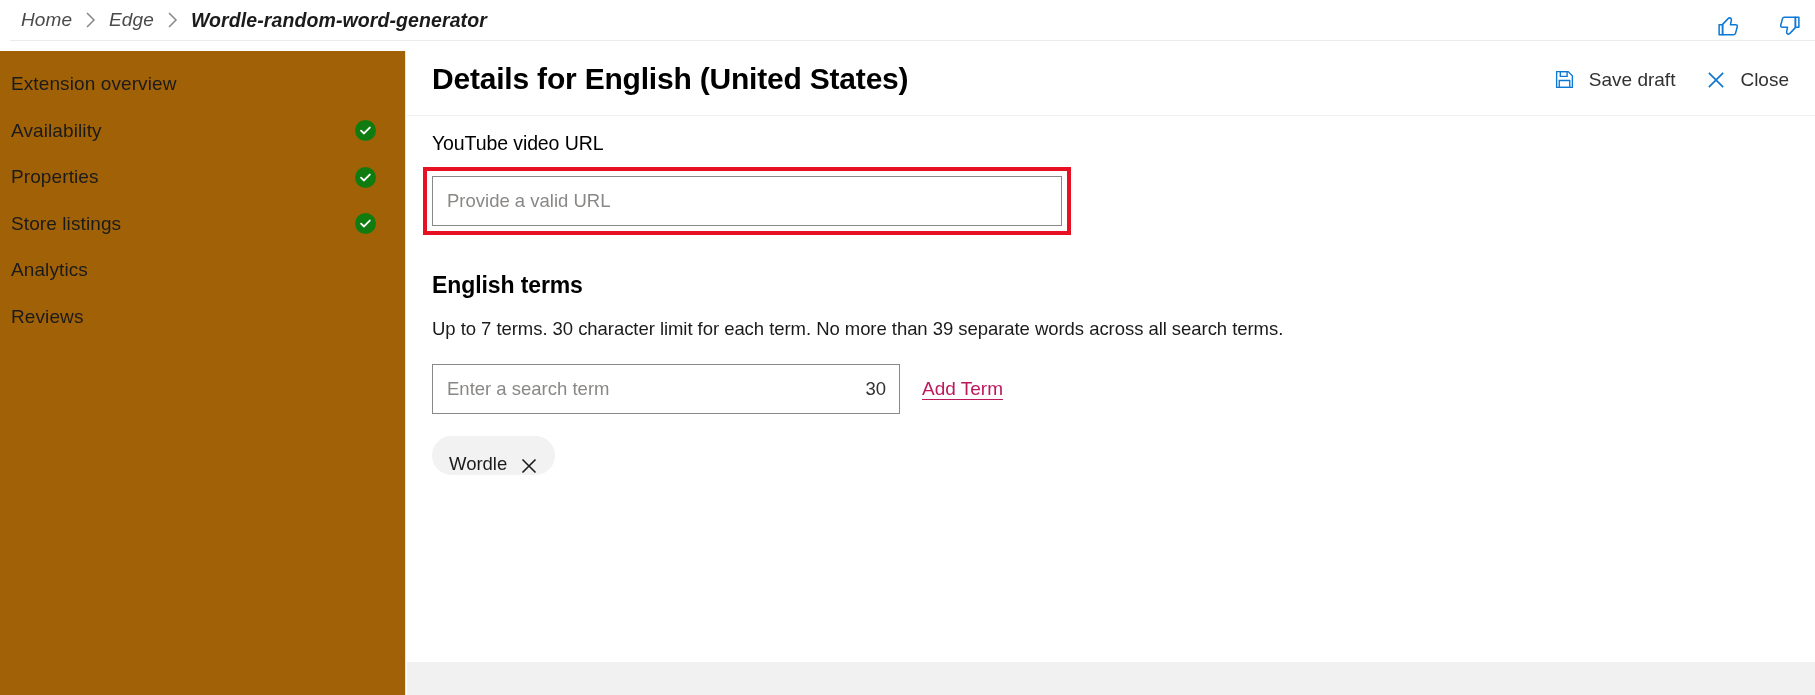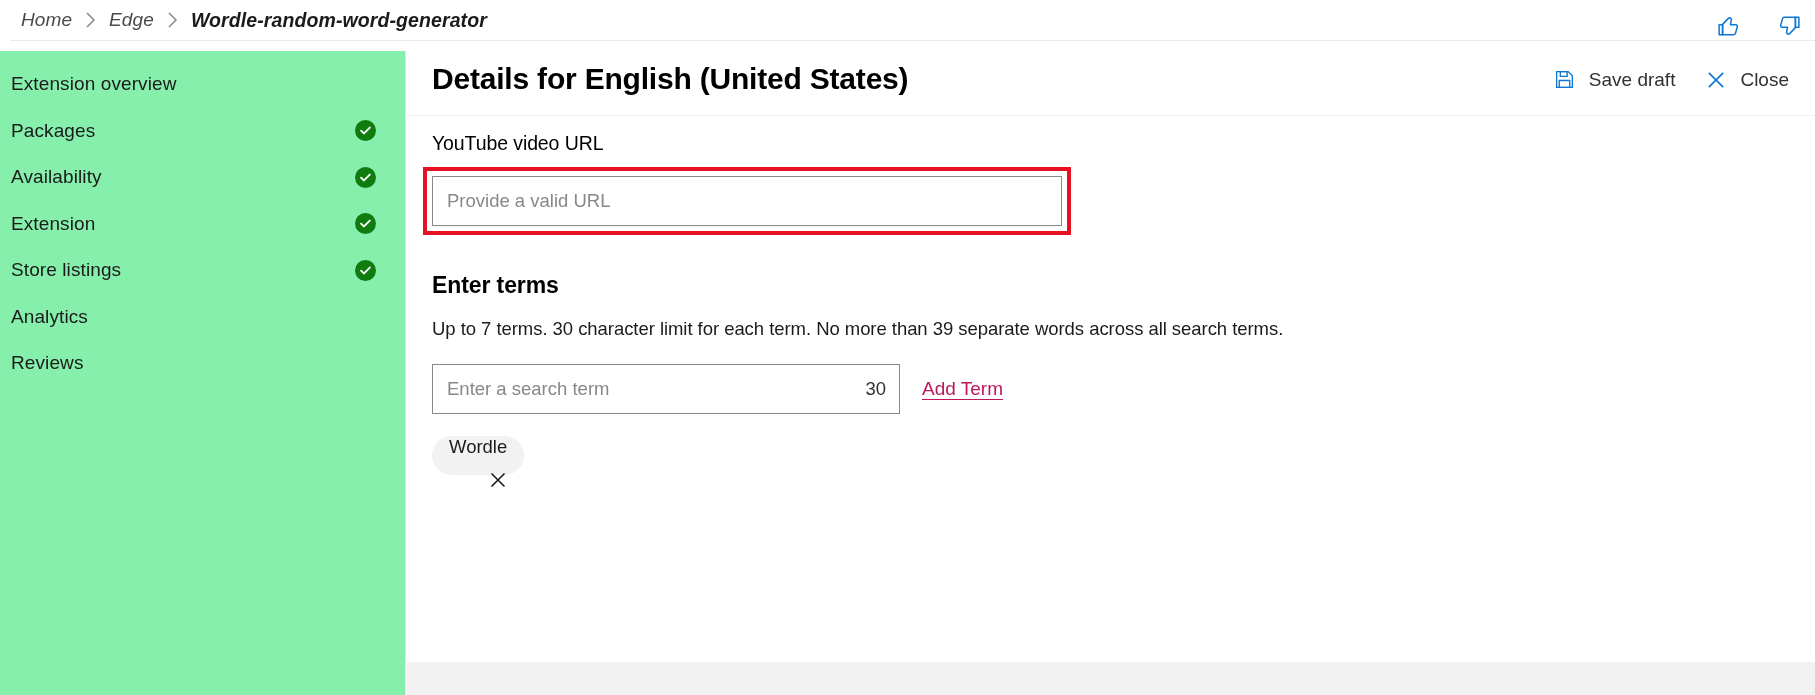--- a/index.html
+++ b/index.html
@@ -36,21 +36,21 @@
     display: flex; align-items: center; gap: 32px;
   }
   .fb-btn {
     width: 30px; height: 30px; display: flex; align-items: center; justify-content: center;
     background: none; border: none; cursor: pointer; padding: 0;
   }
 
   
   .sidebar {
     position: absolute; left: 0; top: 51px; width: 406px; height: 644px;
-    background: #86efac; border-right: 1px solid #e6e6e6;
+    background: #a16207; border-right: 1px solid #e6e6e6;
     padding-top: 10px;
   }
   .nav-item {
     height: 46.5px; display: flex; align-items: center;
     padding: 0 29px 0 11px; cursor: pointer;
   }
   .nav-label { font-size: 19px; color: #1b1b1b; letter-spacing: .1px; }
   .nav-spacer { flex: 1 1 auto; }
   .check-badge {
     width: 21px; height: 21px; border-radius: 50%;
@@ -126,21 +126,21 @@
   .search-input { padding-right: 52px; }
   .add-term-link {
     font-size: 19px; color: #be185d; text-decoration: underline;
     text-underline-offset: 4px; cursor: default; user-select: none;
   }
 
   .chip-row { margin-top: 22px; display: flex; gap: 12px; }
   .chip {
     display: inline-flex; align-items: flex-end; gap: 13px;
     height: 39px; padding: 0 17px; border-radius: 19.5px;
-    background: #f2f2f2; cursor: default; flex-direction: column;
+    background: #f2f2f2; cursor: default;
   }
   .chip-label { font-size: 18.5px; color: #1b1b1b; }
   .chip-remove {
     display: flex; align-items: center; justify-content: center;
     width: 18px; height: 18px; background: none; border: none; padding: 0; cursor: pointer;
   }
 
   .footer-bar {
     position: absolute; left: 407px; top: 662px; width: 1408px; height: 33px;
     background: #f1f1f1;
@@ -188,39 +188,30 @@
     <div class="nav-item">
       <span class="nav-label">Extension overview</span>
       <span class="nav-spacer"></span>
       <span class="check-badge hidden">
         <svg width="13" height="13" viewBox="0 0 14 14" fill="none">
             <path d="M2.2 7.2 L5.4 10.2 L11.6 3.8" stroke="#fff" stroke-width="2" stroke-linecap="round" stroke-linejoin="round"></path>
           </svg>
       </span>
     </div>
     <div class="nav-item">
-      <span class="nav-label">Packages</span>
+      <span class="nav-label">Availability</span>
       <span class="nav-spacer"></span>
       <span class="check-badge">
         <svg width="13" height="13" viewBox="0 0 14 14" fill="none">
             <path d="M2.2 7.2 L5.4 10.2 L11.6 3.8" stroke="#fff" stroke-width="2" stroke-linecap="round" stroke-linejoin="round"></path>
           </svg>
       </span>
     </div>
     <div class="nav-item">
-      <span class="nav-label">Availability</span>
-      <span class="nav-spacer"></span>
-      <span class="check-badge">
-        <svg width="13" height="13" viewBox="0 0 14 14" fill="none">
-            <path d="M2.2 7.2 L5.4 10.2 L11.6 3.8" stroke="#fff" stroke-width="2" stroke-linecap="round" stroke-linejoin="round"></path>
-          </svg>
-      </span>
-    </div>
-    <div class="nav-item">
-      <span class="nav-label">Extension</span>
+      <span class="nav-label">Properties</span>
       <span class="nav-spacer"></span>
       <span class="check-badge">
         <svg width="13" height="13" viewBox="0 0 14 14" fill="none">
             <path d="M2.2 7.2 L5.4 10.2 L11.6 3.8" stroke="#fff" stroke-width="2" stroke-linecap="round" stroke-linejoin="round"></path>
           </svg>
       </span>
     </div>
     <div class="nav-item">
       <span class="nav-label">Store listings</span>
       <span class="nav-spacer"></span>
@@ -280,21 +271,21 @@
 
       <h2 class="field-label">YouTube video URL</h2>
 
       <div class="url-input-wrap">
         <input class="text-input" type="text" placeholder="Provide a valid URL" style="">
         <div class="annotation-box"></div>
       </div>
 
       <div class="spacer-36"></div>
 
-      <h2 class="section-title">Enter terms</h2>
+      <h2 class="section-title">English terms</h2>
       <p class="section-desc">Up to 7 terms. 30 character limit for each term. No more than 39 separate words across all search terms.</p>
 
       <div class="search-row">
         <div class="search-input-wrap">
           <input class="text-input search-input" type="text" placeholder="Enter a search term" style="">
           <span class="char-counter">30</span>
         </div>
         <span class="add-term-link">Add Term</span>
       </div>
 

